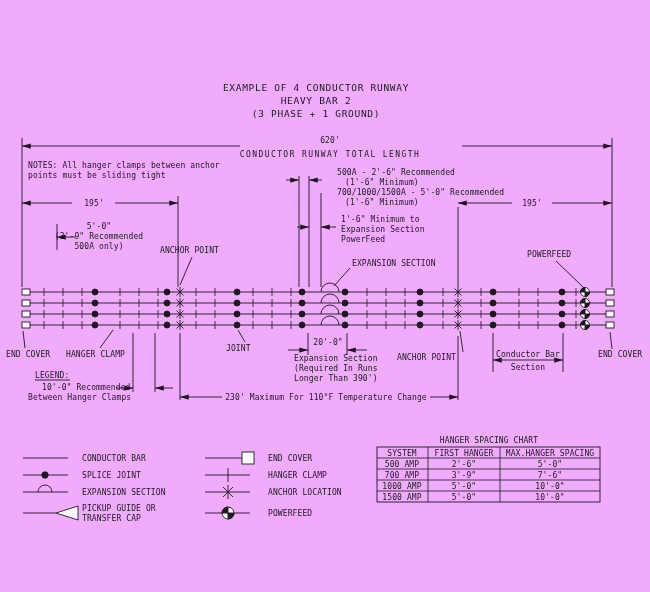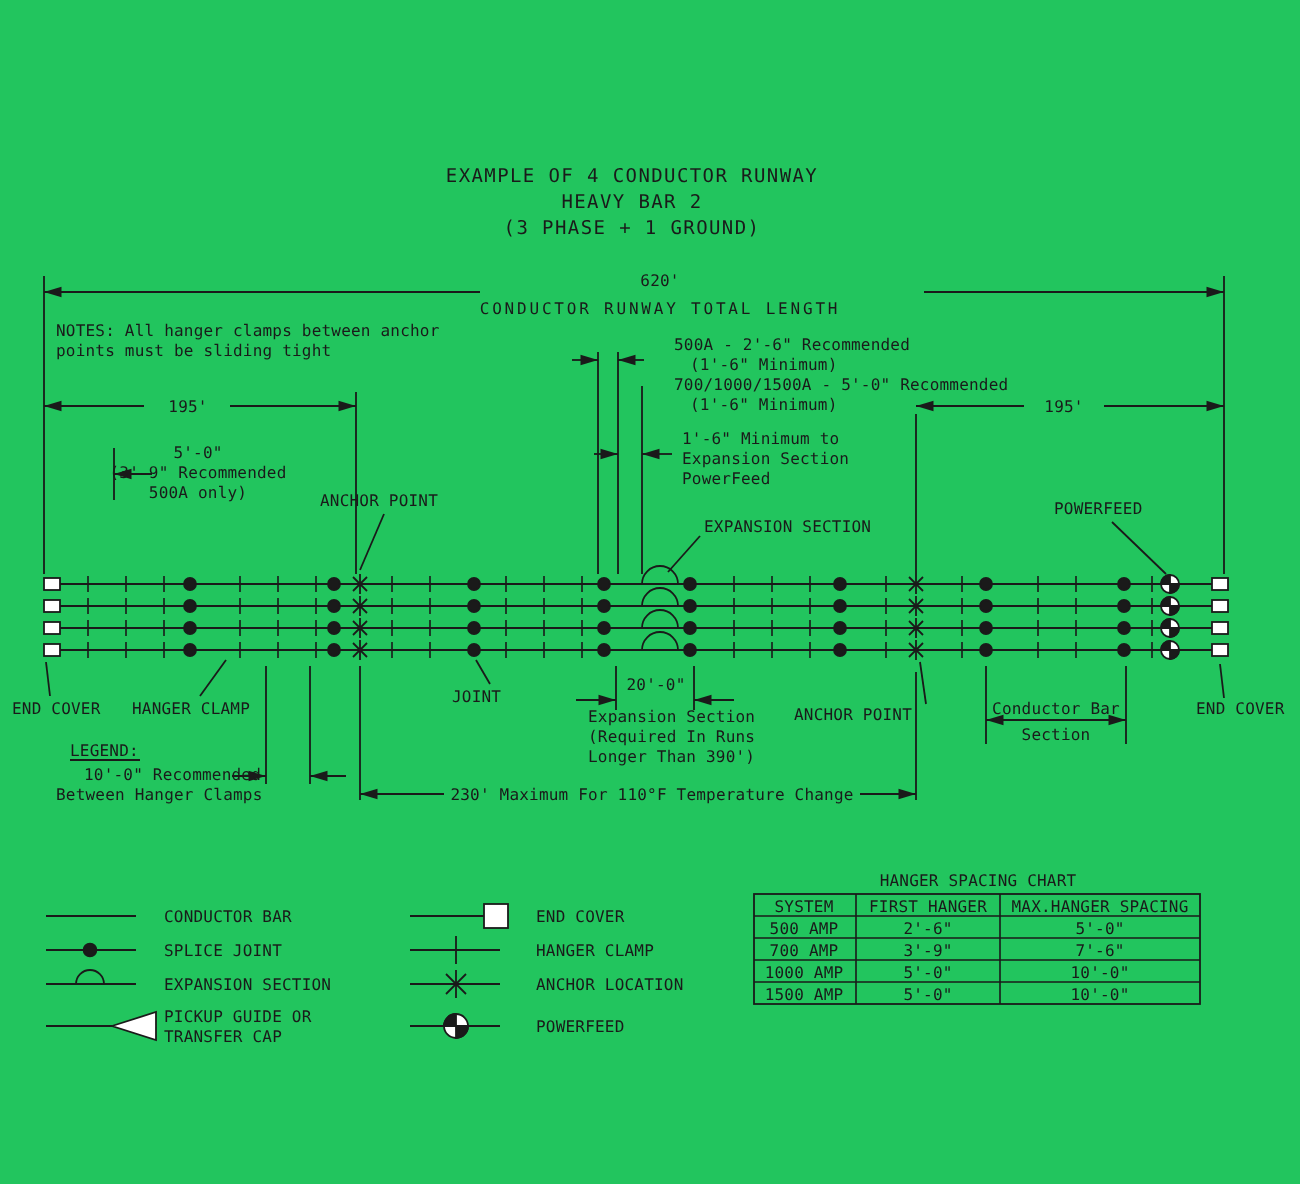--- a/index.html
+++ b/index.html
@@ -1,16 +1,16 @@
 <!DOCTYPE html>
 <html><head>
 <meta charset="utf-8">
 <style>
   html,body{margin:0;padding:0;background:#fff;}
-  #canvas{position:relative;width:650px;height:592px;background:#22c55e;overflow:hidden;
+  #canvas{position:relative;width:650px;height:592px;background:#f0abfc;overflow:hidden;
           font-family:"DejaVu Sans Mono", monospace;}
   svg text{font-family:"DejaVu Sans Mono", monospace;font-size:8px;fill:#1a1a1a;
            letter-spacing:0.1px;stroke:none;}
   svg text.ttl{font-size:9.5px;letter-spacing:0.7px;}
   svg text.wide{letter-spacing:1.4px;}
   .ln{stroke:#1a1a1a;stroke-width:0.9;fill:none;}
   .thin{stroke:#1a1a1a;stroke-width:0.8;fill:none;}
   .blk{stroke:#1a1a1a;stroke-width:0.9;fill:#1a1a1a;}
   .wht{stroke:#1a1a1a;stroke-width:0.9;fill:#fff;}
 </style>

